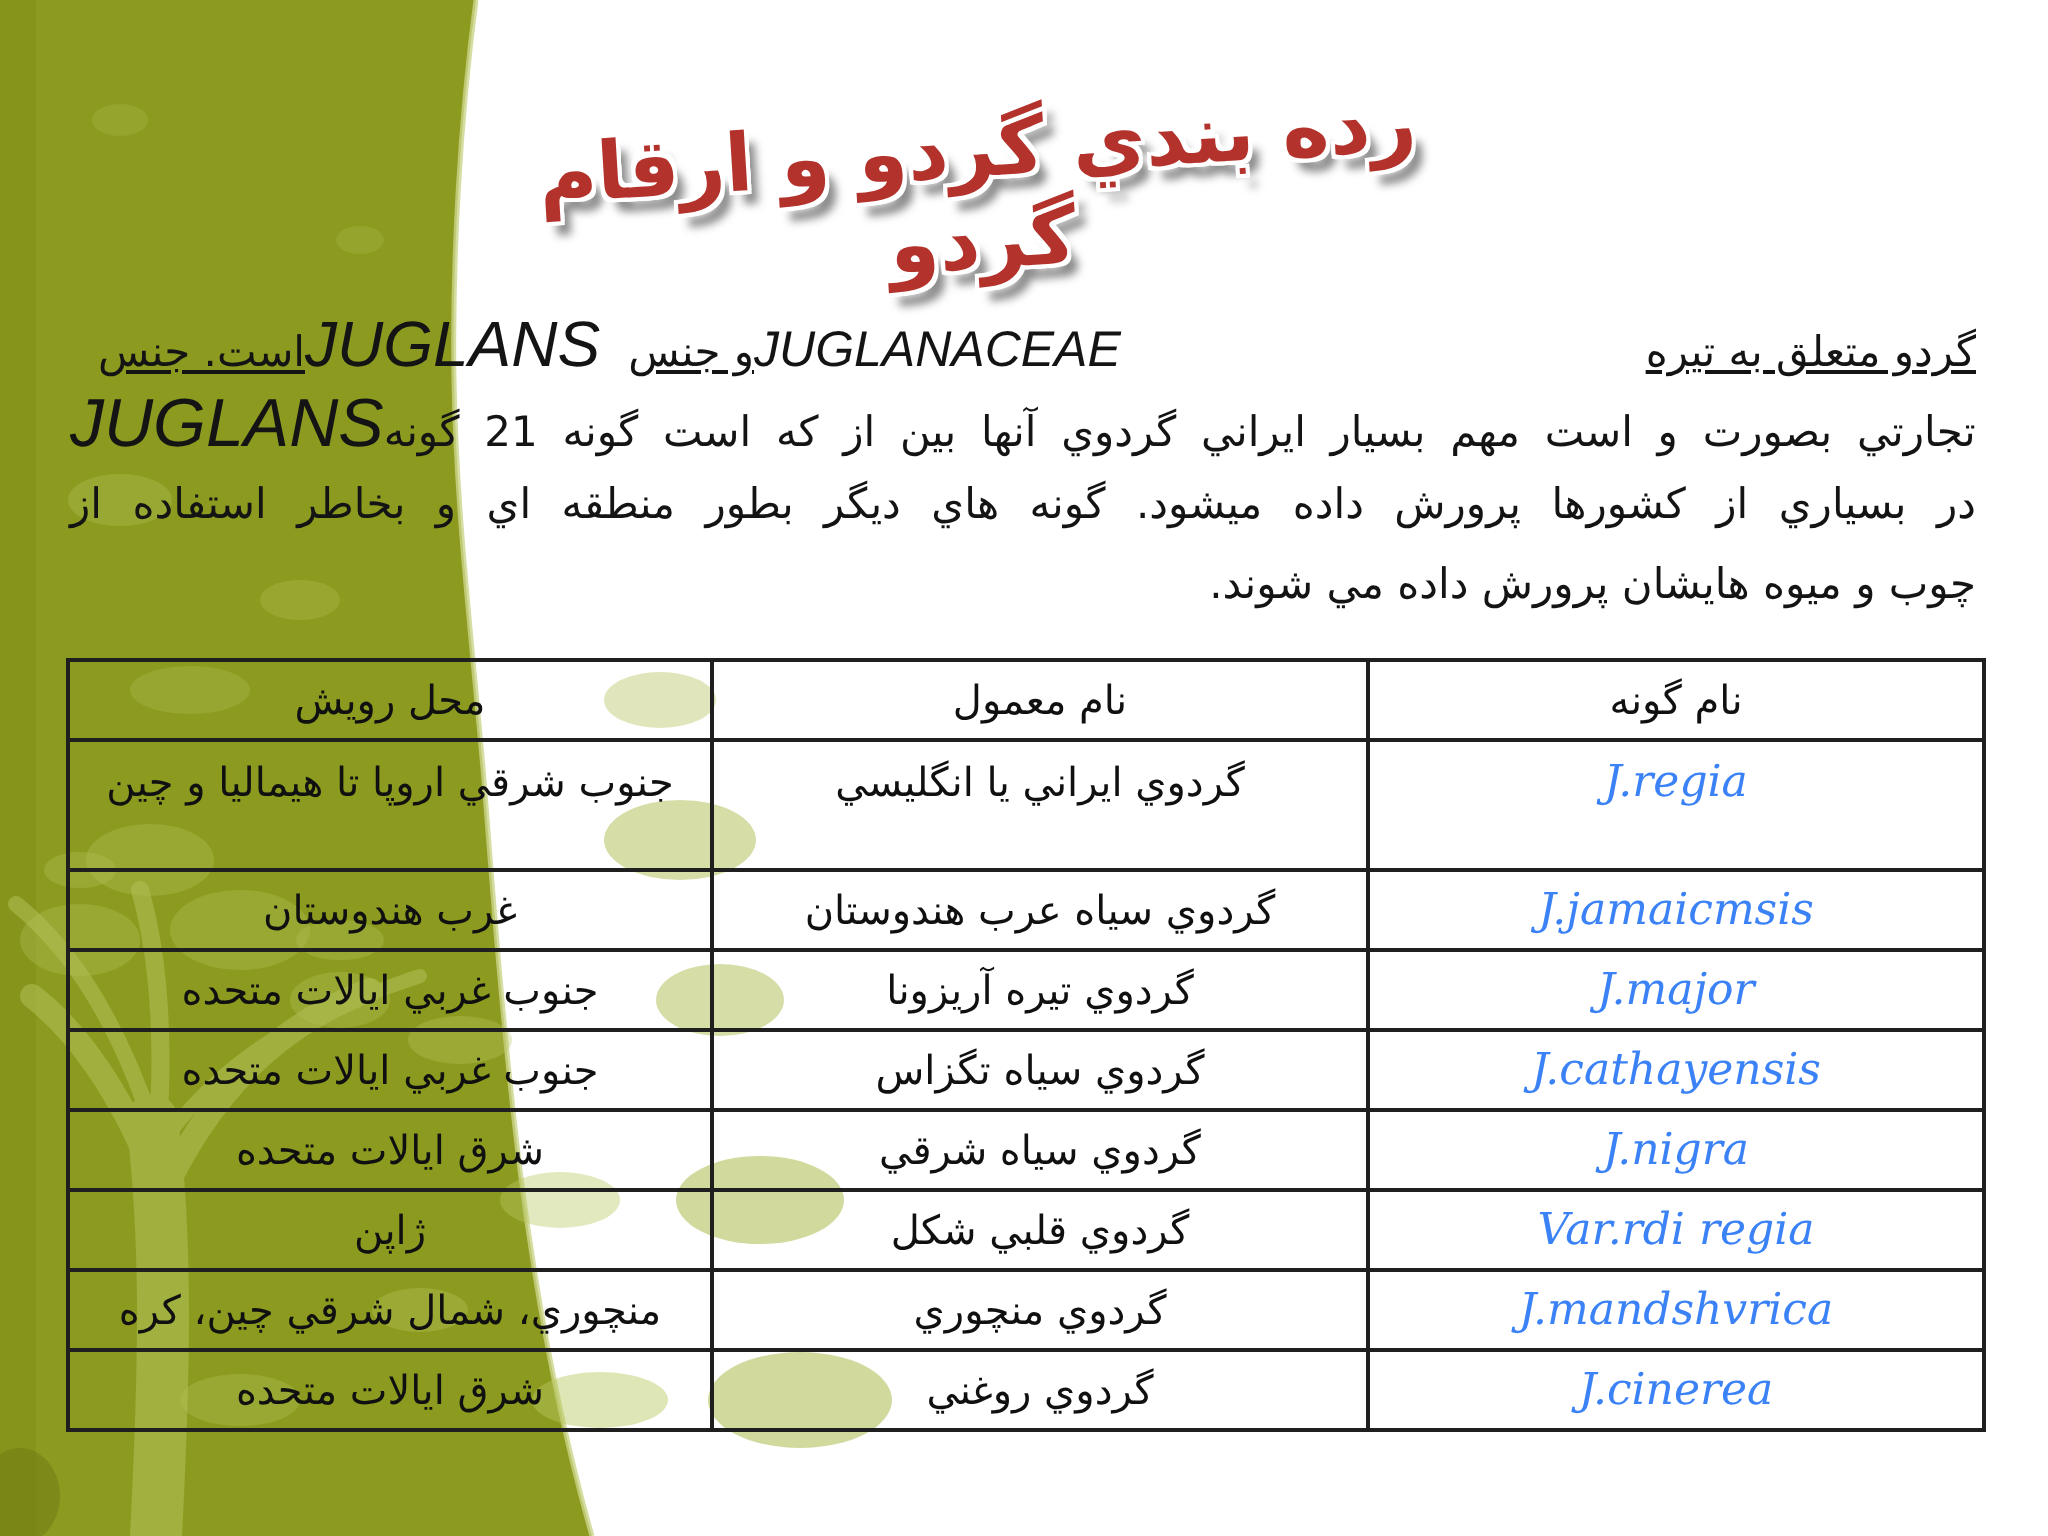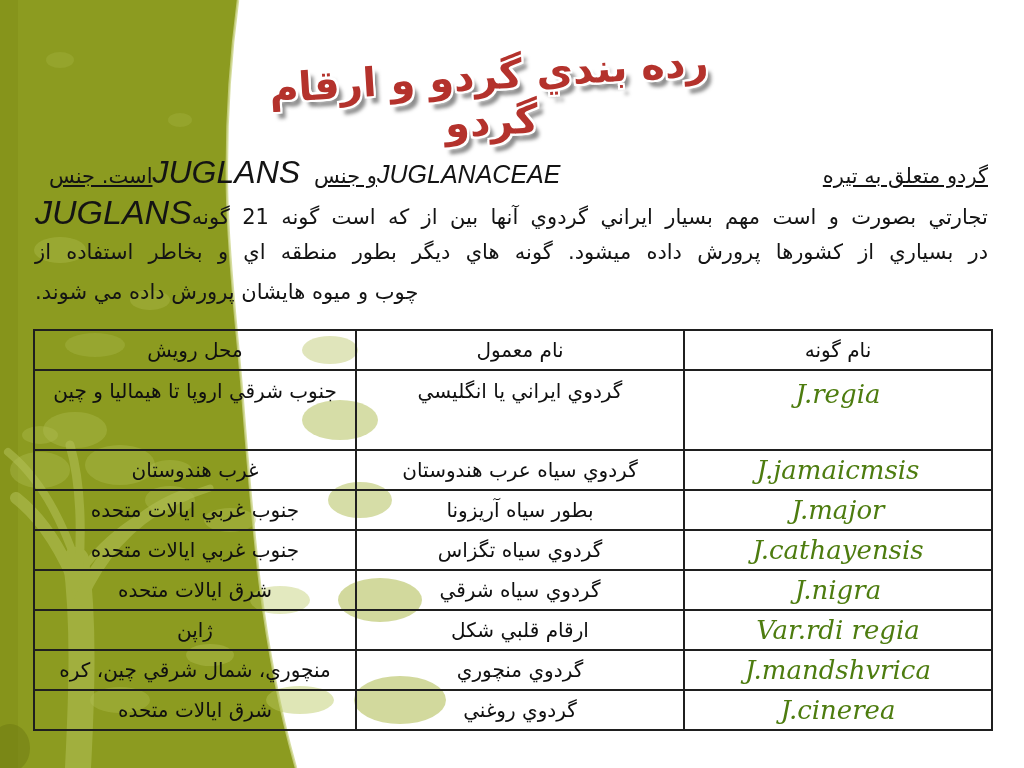--- a/index.html
+++ b/index.html
@@ -17,38 +17,38 @@
                      5px 7px 4px rgba(110,110,110,.8);}
 
   
   .para{position:absolute;left:35px;width:953px;top:152px;z-index:2;color:#141414;}
   .pl{height:40px;line-height:40px;font-size:21px;}
   .l1{display:flex;direction:rtl;align-items:baseline;}
   .l1 .fa{margin-left:14px;text-decoration:underline;}
   .l1 .spacer{flex:1;}
   .l2{display:flex;direction:ltr;justify-content:space-between;align-items:baseline;}
   .l3{direction:rtl;text-align:justify;text-align-last:justify;}
-  .l4{direction:rtl;text-align:left;}
+  .l4{direction:rtl;text-align:right;}
   .fa{direction:rtl;unicode-bidi:isolate;}
   .la{font-family:"Liberation Sans",sans-serif;font-style:italic;font-size:25px;}
   .la.md{font-size:32px;}
   .la.lg{font-size:34px;}
 
   
   table.species{position:absolute;left:33px;top:329px;z-index:2;width:958px;
                 border-collapse:collapse;table-layout:fixed;background:transparent;}
   table.species col.c1{width:322px;} table.species col.c2{width:328px;} table.species col.c3{width:308px;}
   table.species td,table.species th{border:2px solid #1f1f1f;padding:2px 6px;
                 text-align:center;vertical-align:middle;font-weight:normal;}
   table.species tr{height:40px;}
-  table.species tr.tall{height:80px;margin-left:24px;}
+  table.species tr.tall{height:65px;margin-left:24px;}
   table.species tr.tall td{vertical-align:top;padding-top:8px;}
   .cell-fa{direction:rtl;font-size:20px;color:#101010;}
   .cell-sp{direction:ltr;font-family:"DejaVu Serif",serif;font-style:italic;
-           font-size:26px;color:#4d7c0f;}
+           font-size:22px;color:#3b82f6;}
   th.cell-fa{font-size:20px;}
 </style>
 </head>
 <body>
 
 <div class="slide">
 
   <svg class="bg" width="1024" height="768" viewBox="0 0 1024 768">
     <path d="M0,0 L238,0 C230,60 226,130 227,190
              C228,255 236,320 242,390 C247,455 252,520 260,585
@@ -149,36 +149,36 @@
           <td class="cell-fa">گردوي ایراني یا انگلیسي</td>
           <td class="cell-sp">J.regia</td>
         </tr>
         <tr>
           <td class="cell-fa">غرب هندوستان</td>
           <td class="cell-fa">گردوي سیاه عرب هندوستان</td>
           <td class="cell-sp">J.jamaicmsis</td>
         </tr>
         <tr>
           <td class="cell-fa">جنوب غربي ایالات متحده</td>
-          <td class="cell-fa">بطور سیاه آریزونا</td>
+          <td class="cell-fa">گردوي تیره آریزونا</td>
           <td class="cell-sp">J.major</td>
         </tr>
         <tr>
           <td class="cell-fa">جنوب غربي ایالات متحده</td>
           <td class="cell-fa">گردوي سیاه تگزاس</td>
           <td class="cell-sp">J.cathayensis</td>
         </tr>
         <tr>
           <td class="cell-fa">شرق ایالات متحده</td>
           <td class="cell-fa">گردوي سیاه شرقي</td>
           <td class="cell-sp">J.nigra</td>
         </tr>
         <tr>
           <td class="cell-fa">ژاپن</td>
-          <td class="cell-fa">ارقام قلبي شکل</td>
+          <td class="cell-fa">گردوي قلبي شکل</td>
           <td class="cell-sp">Var.rdi regia</td>
         </tr>
         <tr>
           <td class="cell-fa">منچوري، شمال شرقي چین، کره</td>
           <td class="cell-fa">گردوي منچوري</td>
           <td class="cell-sp">J.mandshvrica</td>
         </tr>
         <tr>
           <td class="cell-fa">شرق ایالات متحده</td>
           <td class="cell-fa">گردوي روغني</td>

